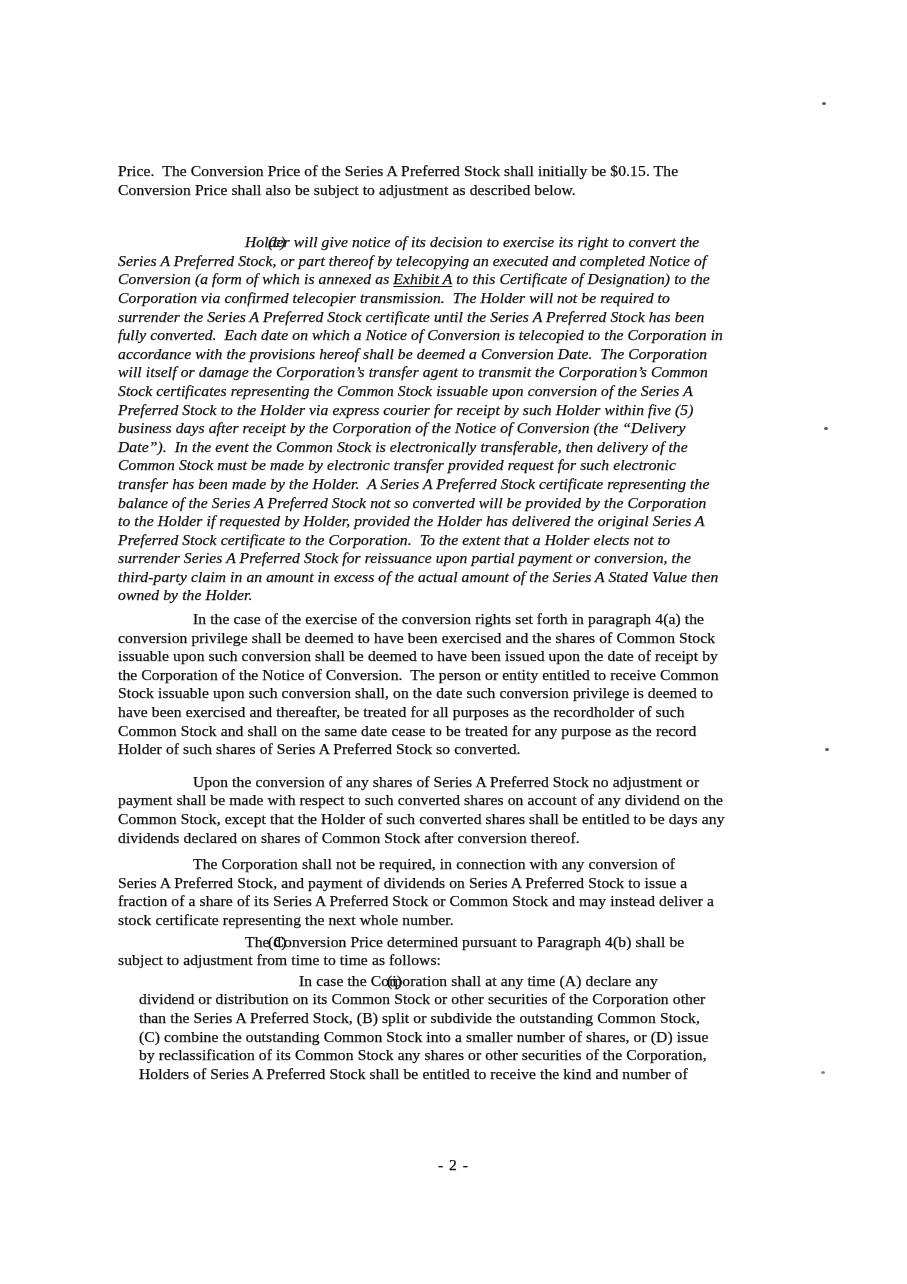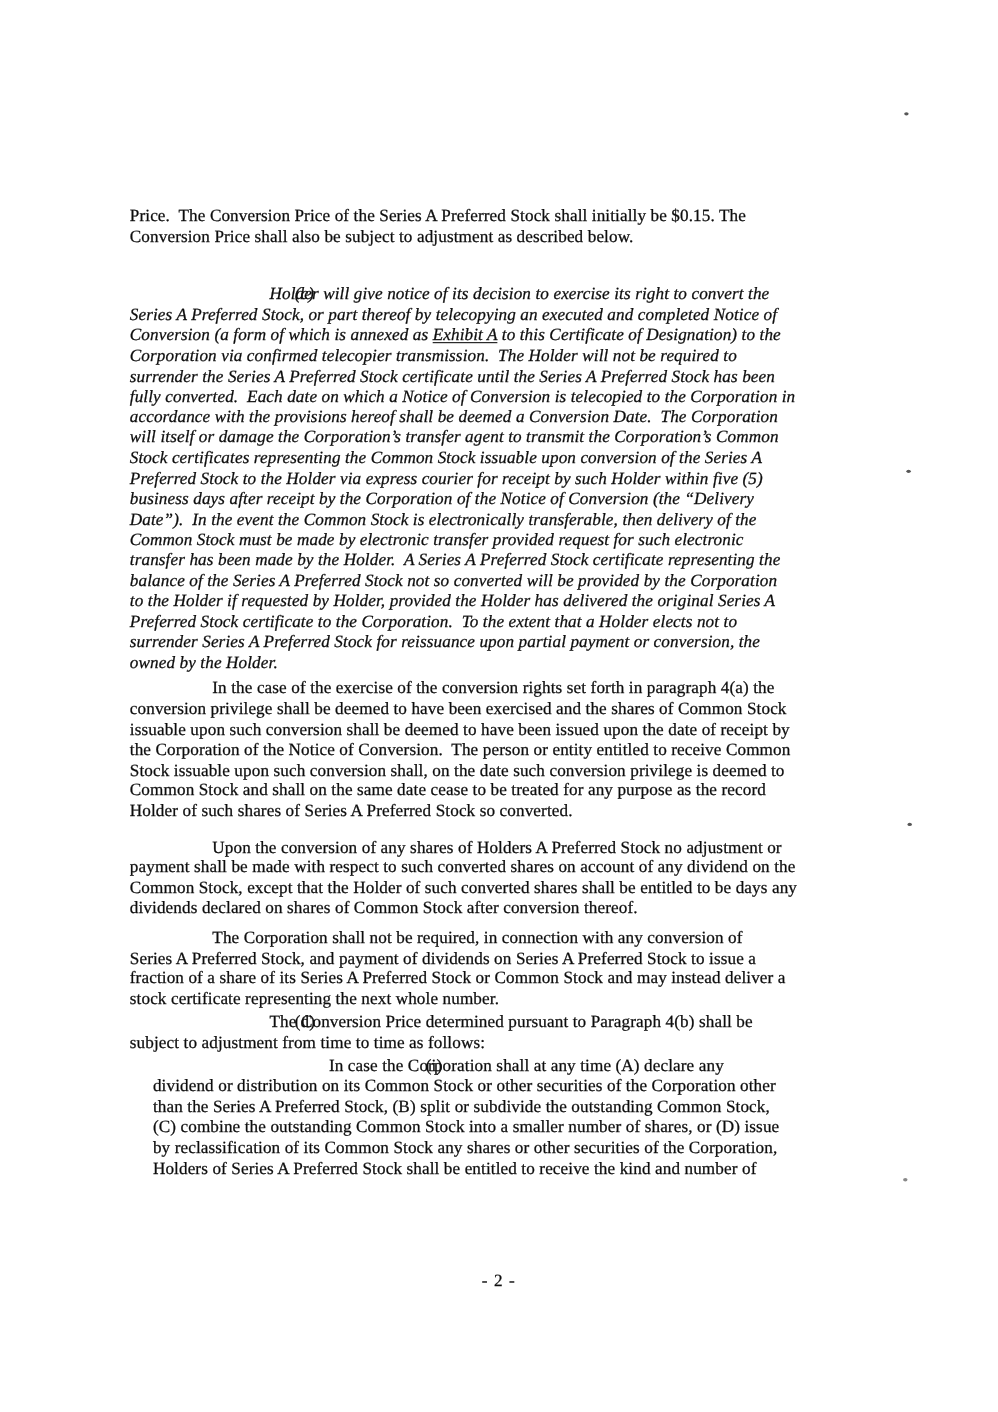--- a/index.html
+++ b/index.html
@@ -16,21 +16,21 @@
     overflow: hidden;
   }
   .page {
     position: absolute;
     inset: 0;
     background: #ffffff;
   }
   .doc {
     position: absolute;
     left: 118px;
-    top: 188px;
+    top: 162px;
     width: 716px;
   }
   .line {
     white-space: pre;
     font-size: 15.6px;
     line-height: 18.6px;
     letter-spacing: 0.1px;
     -webkit-text-stroke: 0.25px #141414;
   }
   .line.first { text-indent: 75px; }
@@ -94,33 +94,35 @@
         <div class="line">Stock certificates representing the Common Stock issuable upon conversion of the Series A</div>
         <div class="line">Preferred Stock to the Holder via express courier for receipt by such Holder within five (5)</div>
         <div class="line">business days after receipt by the Corporation of the Notice of Conversion (the “Delivery</div>
         <div class="line">Date”).  In the event the Common Stock is electronically transferable, then delivery of the</div>
         <div class="line">Common Stock must be made by electronic transfer provided request for such electronic</div>
         <div class="line">transfer has been made by the Holder.  A Series A Preferred Stock certificate representing the</div>
         <div class="line">balance of the Series A Preferred Stock not so converted will be provided by the Corporation</div>
         <div class="line">to the Holder if requested by Holder, provided the Holder has delivered the original Series A</div>
         <div class="line">Preferred Stock certificate to the Corporation.  To the extent that a Holder elects not to</div>
         <div class="line">surrender Series A Preferred Stock for reissuance upon partial payment or conversion, the</div>
+        <div class="line">third-party claim in an amount in excess of the actual amount of the Series A Stated Value then</div>
         <div class="line">owned by the Holder.</div>
       </div>
       <div class="para">
         <div class="line first">In the case of the exercise of the conversion rights set forth in paragraph 4(a) the</div>
         <div class="line">conversion privilege shall be deemed to have been exercised and the shares of Common Stock</div>
         <div class="line">issuable upon such conversion shall be deemed to have been issued upon the date of receipt by</div>
         <div class="line">the Corporation of the Notice of Conversion.  The person or entity entitled to receive Common</div>
         <div class="line">Stock issuable upon such conversion shall, on the date such conversion privilege is deemed to</div>
+        <div class="line">have been exercised and thereafter, be treated for all purposes as the recordholder of such</div>
         <div class="line">Common Stock and shall on the same date cease to be treated for any purpose as the record</div>
         <div class="line">Holder of such shares of Series A Preferred Stock so converted.</div>
       </div>
       <div class="para">
-        <div class="line first">Upon the conversion of any shares of Holders A Preferred Stock no adjustment or</div>
+        <div class="line first">Upon the conversion of any shares of Series A Preferred Stock no adjustment or</div>
         <div class="line">payment shall be made with respect to such converted shares on account of any dividend on the</div>
         <div class="line">Common Stock, except that the Holder of such converted shares shall be entitled to be days any</div>
         <div class="line">dividends declared on shares of Common Stock after conversion thereof.</div>
       </div>
       <div class="para">
         <div class="line first">The Corporation shall not be required, in connection with any conversion of</div>
         <div class="line">Series A Preferred Stock, and payment of dividends on Series A Preferred Stock to issue a</div>
         <div class="line">fraction of a share of its Series A Preferred Stock or Common Stock and may instead deliver a</div>
         <div class="line">stock certificate representing the next whole number.</div>
       </div>

